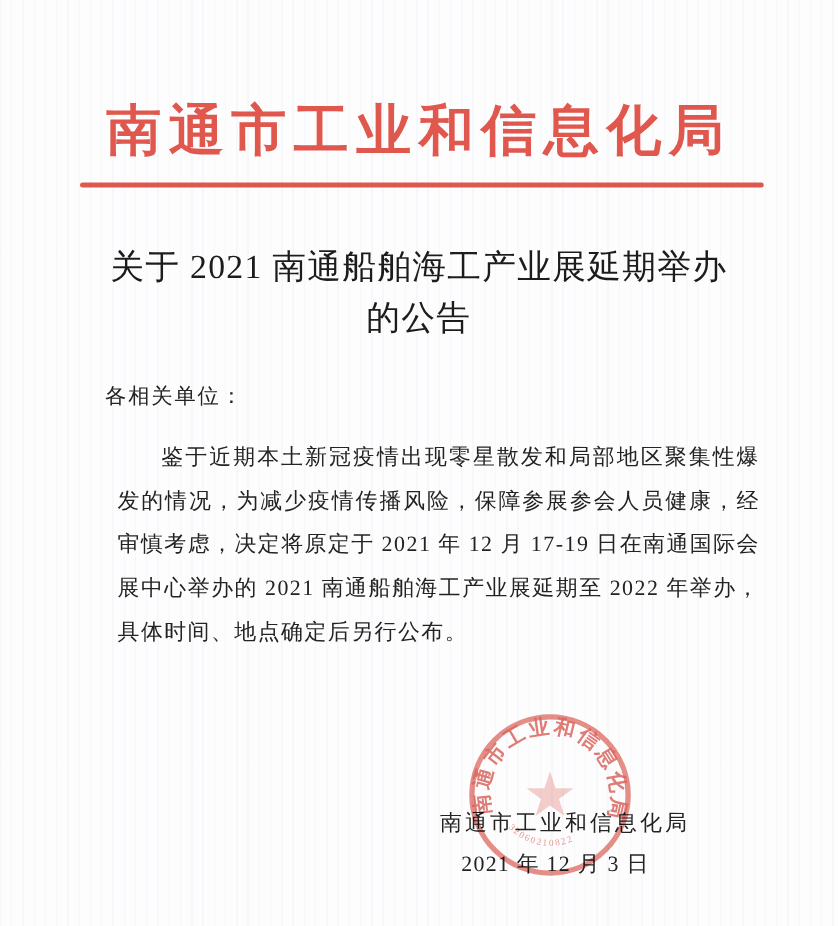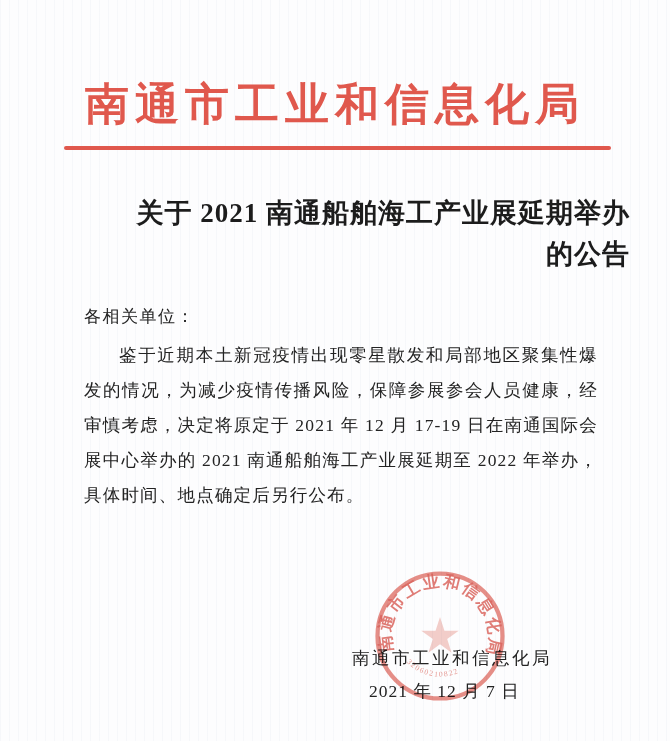--- a/index.html
+++ b/index.html
@@ -22,31 +22,31 @@
     font-size:44px;line-height:58px;font-weight:bold;
     letter-spacing:6px;
     white-space:nowrap;
   }
   .red-rule{
     position:absolute;top:146px;left:64px;width:547px;height:4px;
     border-radius:2px;
   }
   .doc-title{
     position:absolute;top:193px;left:40px;width:590px;margin:0;
-    text-align:right;
-    font-size:27px;line-height:41px;font-weight:bold;color:#1c1c1c;
+    text-align:center;
+    font-size:27px;line-height:41px;font-weight:normal;color:#1c1c1c;
     letter-spacing:1px;
   }
   .salutation{
     position:absolute;top:303px;left:84px;width:513px;
     font-size:17px;line-height:28px;color:#232323;
     letter-spacing:1.5px;
   }
   .body-par{
-    position:absolute;top:338px;left:84px;width:514px;margin:0;
+    position:absolute;top:338px;left:84px;width:514px;margin:10px;
     font-size:17.5px;line-height:35px;color:#232323;
     text-align:justify;text-indent:2em;
     letter-spacing:1.2px;
   }
   .sig-agency{
     position:absolute;top:646px;left:352px;width:200px;
     font-size:17.5px;color:#232323;letter-spacing:2.5px;
     white-space:nowrap;
   }
   .sig-date{
@@ -75,21 +75,21 @@
     <span>关于 2021 南通船舶海工产业展延期举办</span><br>
     <span>的公告</span>
   </h1>
 
   <div class="salutation">各相关单位：</div>
 
   <p class="body-par">鉴于近期本土新冠疫情出现零星散发和局部地区聚集性爆发的情况，为减少疫情传播风险，保障参展参会人员健康，经审慎考虑，决定将原定于 2021 年 12 月 17-19 日在南通国际会展中心举办的 2021 南通船舶海工产业展延期至 2022 年举办，具体时间、地点确定后另行公布。</p>
 
   <div class="sig-agency">南通市工业和信息化局</div>
 
-  <div class="sig-date">2021 年 12 月 7 日</div>
+  <div class="sig-date">2021 年 12 月 3 日</div>
 
   <svg class="seal" viewBox="0 0 150 150" xmlns="http://www.w3.org/2000/svg">
     <defs>
       <path id="sealTopArc" d="M 26.1,92.8 A 52,52 0 1 1 123.9,92.8" fill="none"></path>
       <path id="sealBottomArc" d="M 36,98 A 48,48 0 0 0 114,98" fill="none"></path>
     </defs>
     <circle cx="75" cy="75" r="66" fill="none" stroke="rgba(221,95,85,0.80)" stroke-width="4.5"></circle>
     <polygon points="75,55 79.7,69.4 94.8,69.4 82.6,78.3 87.2,92.7 75,83.8 62.8,92.7 67.4,78.3 55.2,69.4 70.3,69.4" fill="rgba(224,118,106,0.40)"></polygon>
     <text font-size="17.5" letter-spacing="2.5" fill="rgba(215,80,70,0.85)" font-weight="bold">
       <textPath href="#sealTopArc" startOffset="2">南通市工业和信息化局</textPath>

